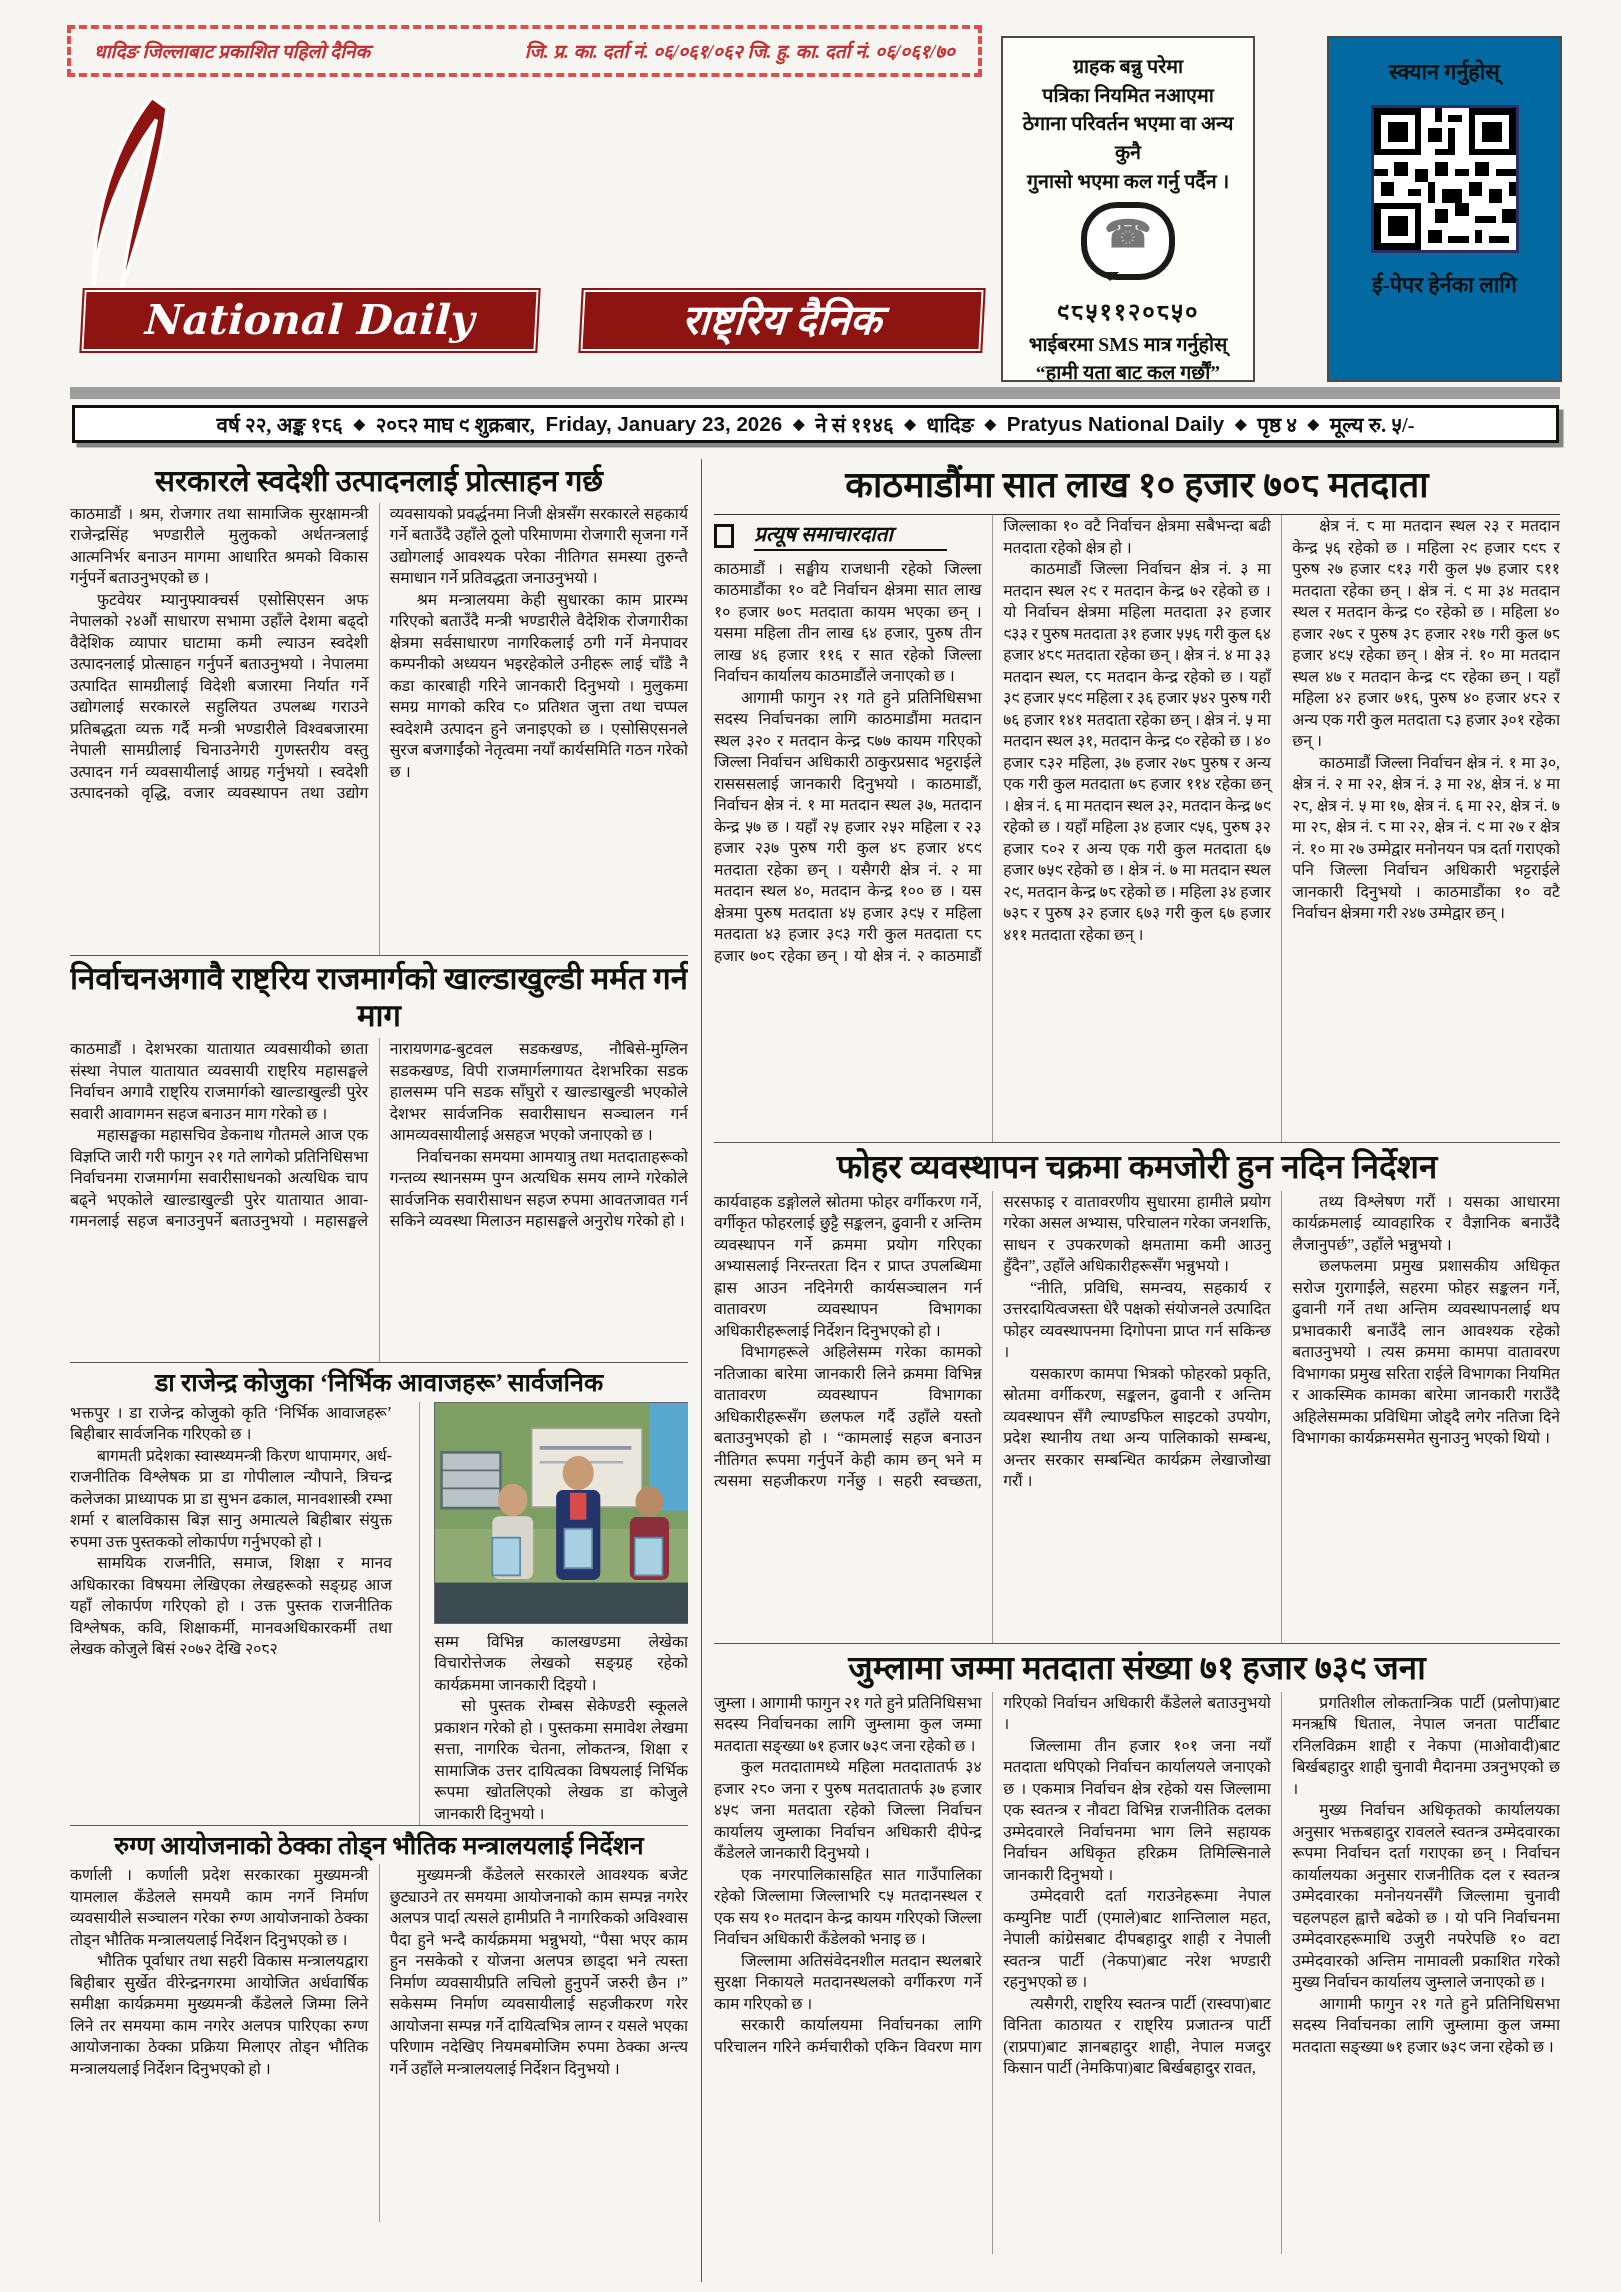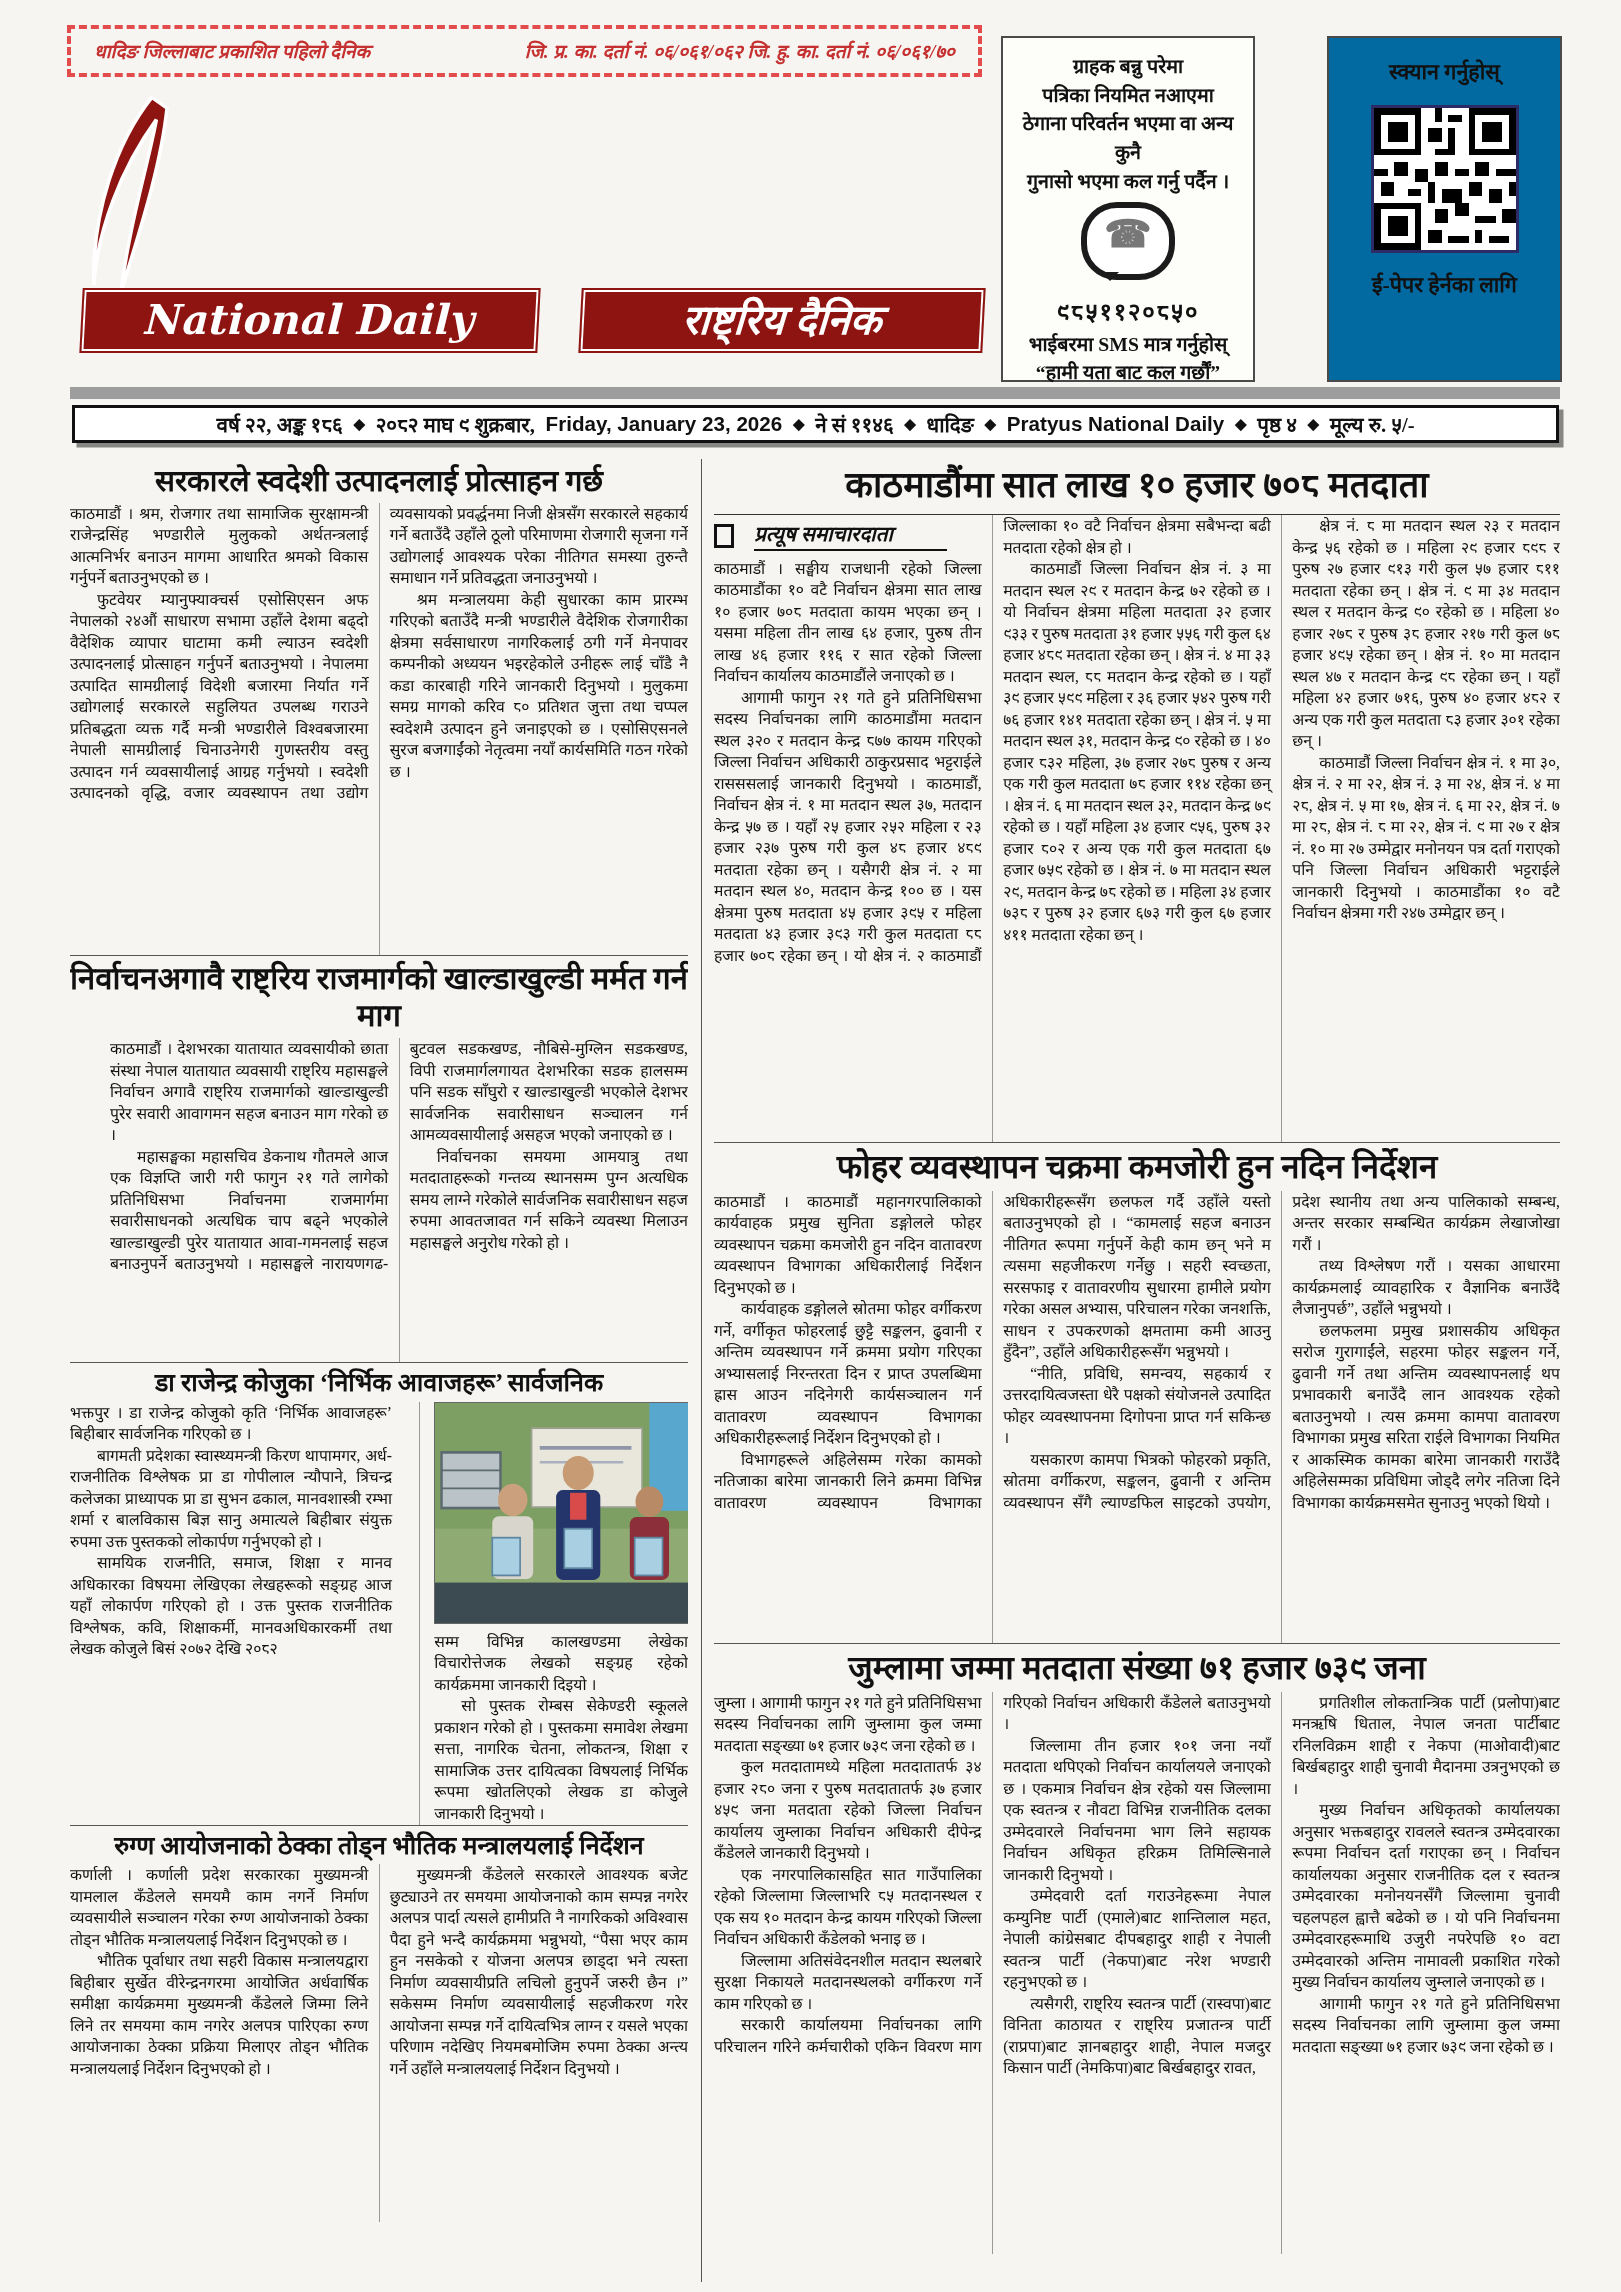--- a/index.html
+++ b/index.html
@@ -65,21 +65,21 @@
   .a6 .headline{font-size:33px;}
   .a7 .headline{font-size:33px;}
 
   .body{font-size:15.7px;line-height:1.37;text-align:justify;}
   .body p{margin:0;text-indent:27px;}
   .body p:first-child{text-indent:0;}
   .cols2{column-count:2;column-gap:21.5px;column-rule:0.9px solid #999;}
   .cols3{column-count:3;column-gap:21.5px;column-rule:0.9px solid #999;}
 
   .a1 .body{height:452px;}
-  .a2 .body{height:324px;margin-left:40px;}
+  .a2 .body{height:324px;}
   .a4 .body{height:358px;}
   .a5-body{height:627px;}
   .a6 .body{height:452px;}
   .a7 .body{height:562px;}
 
   .byline{display:flex;align-items:center;gap:20px;margin:5.4px 0 7.2px;break-inside:avoid;}
   .byline .box-ic{width:14.3px;height:18px;border:3.6px solid #111;display:inline-block;}
   .byline .nm{font-size:20.6px;font-weight:bold;font-style:italic;border-bottom:2.7px solid #111;
               padding-right:54px;}
 
@@ -273,21 +273,20 @@
               <p>काठमाडौं जिल्ला निर्वाचन क्षेत्र नं. ३ मा मतदान स्थल २९ र मतदान केन्द्र ७२ रहेको छ । यो निर्वाचन क्षेत्रमा महिला मतदाता ३२ हजार ९३३ र पुरुष मतदाता ३१ हजार ५५६ गरी कुल ६४ हजार ४८९ मतदाता रहेका छन् । क्षेत्र नं. ४ मा ३३ मतदान स्थल, ८८ मतदान केन्द्र रहेको छ । यहाँ ३९ हजार ५९९ महिला र ३६ हजार ५४२ पुरुष गरी ७६ हजार १४१ मतदाता रहेका छन् । क्षेत्र नं. ५ मा मतदान स्थल ३१, मतदान केन्द्र ९० रहेको छ । ४० हजार ८३२ महिला, ३७ हजार २७८ पुरुष र अन्य एक गरी कुल मतदाता ७८ हजार ११४ रहेका छन् । क्षेत्र नं. ६ मा मतदान स्थल ३२, मतदान केन्द्र ७९ रहेको छ । यहाँ महिला ३४ हजार ९५६, पुरुष ३२ हजार ८०२ र अन्य एक गरी कुल मतदाता ६७ हजार ७५९ रहेको छ । क्षेत्र नं. ७ मा मतदान स्थल २९, मतदान केन्द्र ७८ रहेको छ । महिला ३४ हजार ७३८ र पुरुष ३२ हजार ६७३ गरी कुल ६७ हजार ४११ मतदाता रहेका छन् ।</p>
               <p>क्षेत्र नं. ८ मा मतदान स्थल २३ र मतदान केन्द्र ५६ रहेको छ । महिला २९ हजार ८९८ र पुरुष २७ हजार ९१३ गरी कुल ५७ हजार ८११ मतदाता रहेका छन् । क्षेत्र नं. ९ मा ३४ मतदान स्थल र मतदान केन्द्र ९० रहेको छ । महिला ४० हजार २७८ र पुरुष ३८ हजार २१७ गरी कुल ७८ हजार ४९५ रहेका छन् । क्षेत्र नं. १० मा मतदान स्थल ४७ र मतदान केन्द्र ९८ रहेका छन् । यहाँ महिला ४२ हजार ७१६, पुरुष ४० हजार ४८२ र अन्य एक गरी कुल मतदाता ८३ हजार ३०१ रहेका छन् ।</p>
               <p>काठमाडौं जिल्ला निर्वाचन क्षेत्र नं. १ मा ३०, क्षेत्र नं. २ मा २२, क्षेत्र नं. ३ मा २४, क्षेत्र नं. ४ मा २८, क्षेत्र नं. ५ मा १७, क्षेत्र नं. ६ मा २२, क्षेत्र नं. ७ मा २८, क्षेत्र नं. ८ मा २२, क्षेत्र नं. ९ मा २७ र क्षेत्र नं. १० मा २७ उम्मेद्वार मनोनयन पत्र दर्ता गराएको पनि जिल्ला निर्वाचन अधिकारी भट्टराईले जानकारी दिनुभयो । काठमाडौंका १० वटै निर्वाचन क्षेत्रमा गरी २४७ उम्मेद्वार छन् ।</p>
             </div>
         </div>
       </div>
 
       <div class="article a6">
         <div class="headline">फोहर व्यवस्थापन चक्रमा कमजोरी हुन नदिन निर्देशन</div>
         <div class="body cols3">
-            <p>काठमाडौं । काठमाडौं महानगरपालिकाको कार्यवाहक प्रमुख सुनिता डङ्गोलले फोहर व्यवस्थापन चक्रमा कमजोरी हुन नदिन वातावरण व्यवस्थापन विभागका अधिकारीलाई निर्देशन दिनुभएको छ ।</p>
             <p>कार्यवाहक डङ्गोलले स्रोतमा फोहर वर्गीकरण गर्ने, वर्गीकृत फोहरलाई छुट्टै सङ्कलन, ढुवानी र अन्तिम व्यवस्थापन गर्ने क्रममा प्रयोग गरिएका अभ्यासलाई निरन्तरता दिन र प्राप्त उपलब्धिमा ह्रास आउन नदिनेगरी कार्यसञ्चालन गर्न वातावरण व्यवस्थापन विभागका अधिकारीहरूलाई निर्देशन दिनुभएको हो ।</p>
             <p>विभागहरूले अहिलेसम्म गरेका कामको नतिजाका बारेमा जानकारी लिने क्रममा विभिन्न वातावरण व्यवस्थापन विभागका अधिकारीहरूसँग छलफल गर्दै उहाँले यस्तो बताउनुभएको हो । “कामलाई सहज बनाउन नीतिगत रूपमा गर्नुपर्ने केही काम छन् भने म त्यसमा सहजीकरण गर्नेछु । सहरी स्वच्छता, सरसफाइ र वातावरणीय सुधारमा हामीले प्रयोग गरेका असल अभ्यास, परिचालन गरेका जनशक्ति, साधन र उपकरणको क्षमतामा कमी आउनु हुँदैन”, उहाँले अधिकारीहरूसँग भन्नुभयो ।</p>
             <p>“नीति, प्रविधि, समन्वय, सहकार्य र उत्तरदायित्वजस्ता धेरै पक्षको संयोजनले उत्पादित फोहर व्यवस्थापनमा दिगोपना प्राप्त गर्न सकिन्छ ।</p>
             <p>यसकारण कामपा भित्रको फोहरको प्रकृति, स्रोतमा वर्गीकरण, सङ्कलन, ढुवानी र अन्तिम व्यवस्थापन सँगै ल्याण्डफिल साइटको उपयोग, प्रदेश स्थानीय तथा अन्य पालिकाको सम्बन्ध, अन्तर सरकार सम्बन्धित कार्यक्रम लेखाजोखा गरौं ।</p>
             <p>तथ्य विश्लेषण गरौं । यसका आधारमा कार्यक्रमलाई व्यावहारिक र वैज्ञानिक बनाउँदै लैजानुपर्छ”, उहाँले भन्नुभयो ।</p>
             <p>छलफलमा प्रमुख प्रशासकीय अधिकृत सरोज गुरागाईंले, सहरमा फोहर सङ्कलन गर्ने, ढुवानी गर्ने तथा अन्तिम व्यवस्थापनलाई थप प्रभावकारी बनाउँदै लान आवश्यक रहेको बताउनुभयो । त्यस क्रममा कामपा वातावरण विभागका प्रमुख सरिता राईले विभागका नियमित र आकस्मिक कामका बारेमा जानकारी गराउँदै अहिलेसम्मका प्रविधिमा जोड्दै लगेर नतिजा दिने विभागका कार्यक्रमसमेत सुनाउनु भएको थियो ।</p>
           </div>
       </div>
 
       <div class="article a7">

